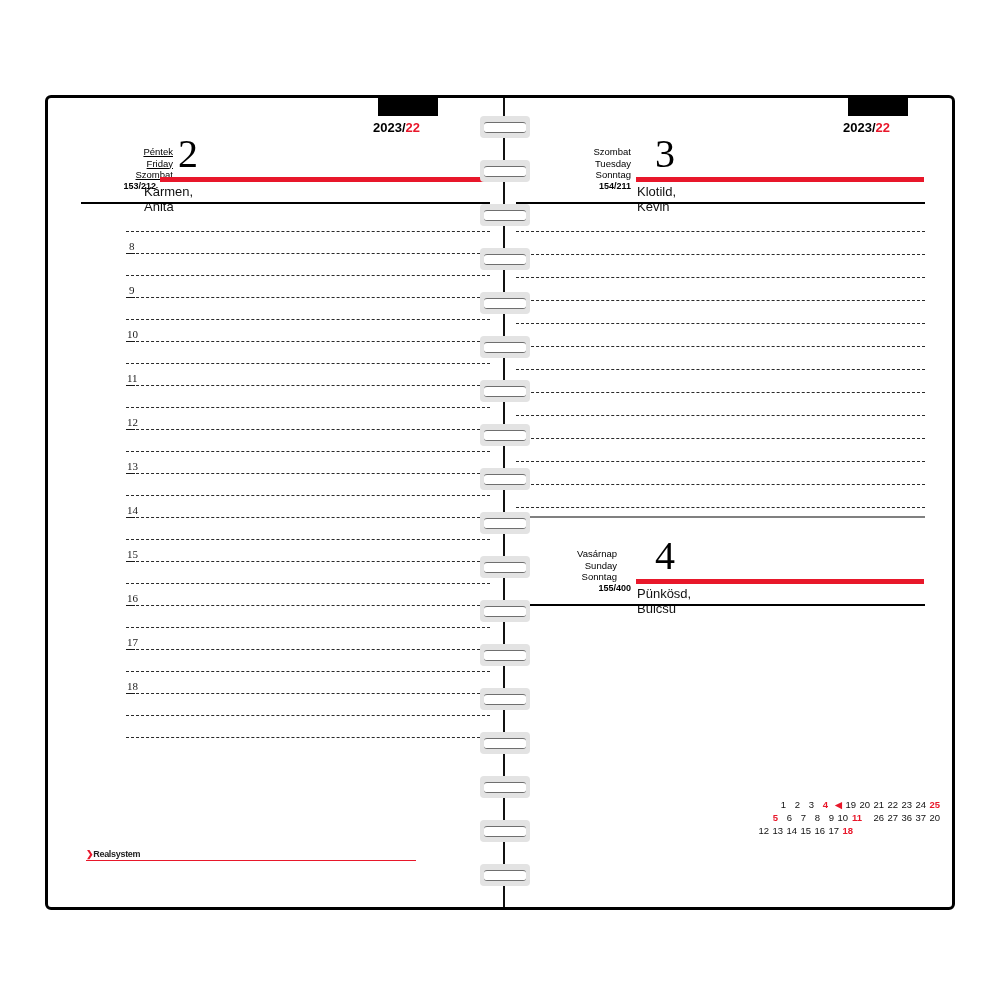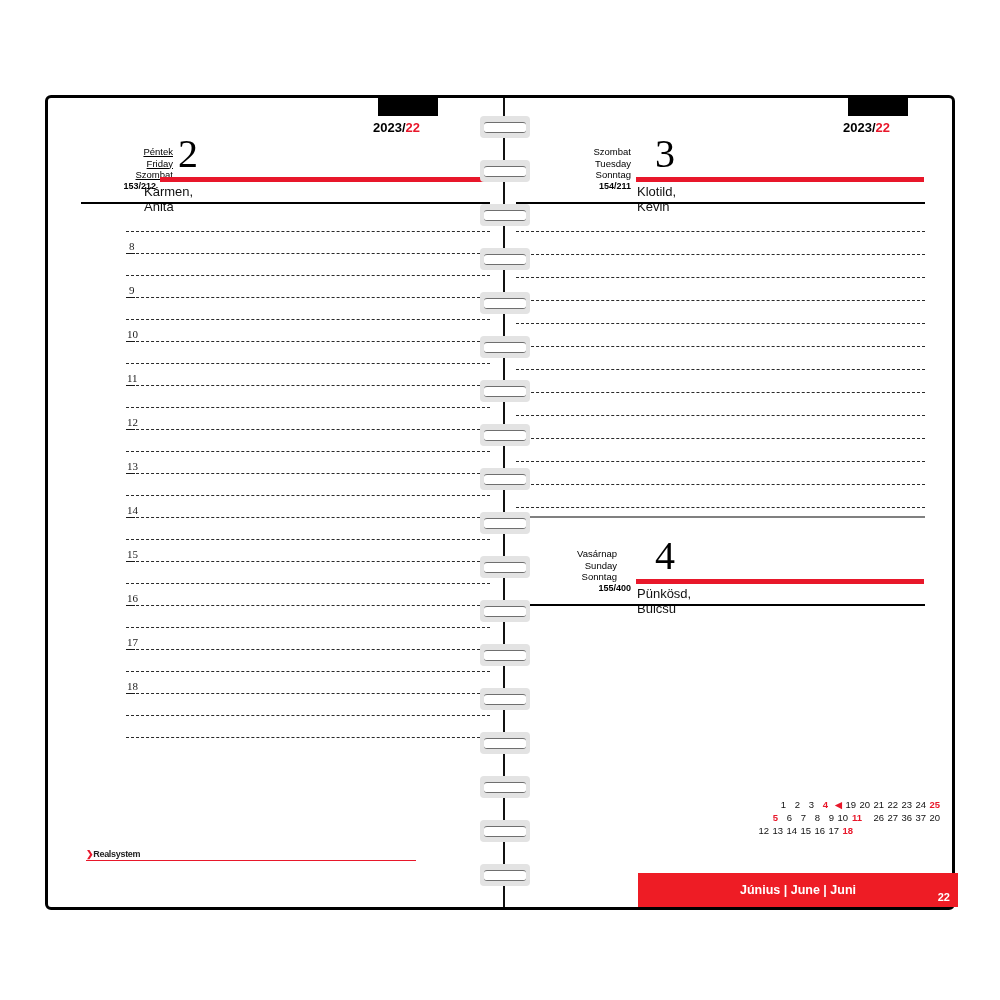--- a/index.html
+++ b/index.html
@@ -364,24 +364,20 @@
           <span class="num">1</span><span class="num">2</span><span class="num">3</span><span class="num red">4</span><span class="num arrow">◀</span><span class="num">19</span><span class="num">20</span><span class="num">21</span><span class="num">22</span><span class="num">23</span><span class="num">24</span><span class="num red">25</span>
         </div>
         <div class="row">
           <span class="num red">5</span><span class="num">6</span><span class="num">7</span><span class="num">8</span><span class="num">9</span><span class="num">10</span><span class="num red">11</span><span class="num" style="width:22px">26</span><span class="num">27</span><span class="num">36</span><span class="num">37</span><span class="num">20</span>
         </div>
         <div class="row" style="padding-right:87px;">
           <span class="num">12</span><span class="num">13</span><span class="num">14</span><span class="num">15</span><span class="num">16</span><span class="num">17</span><span class="num red">18</span>
         </div>
       </div>
 
-      <div class="month-banner">
-        <span>Június | June | Juni</span>
-        <span class="week-badge">22</span>
-      </div>
     </div>
 
     <div class="spiral">
       <div class="ring" style="top:18px;"></div>
       <div class="ring" style="top:62px;"></div>
       <div class="ring" style="top:106px;"></div>
       <div class="ring" style="top:150px;"></div>
       <div class="ring" style="top:194px;"></div>
       <div class="ring" style="top:238px;"></div>
       <div class="ring" style="top:282px;"></div>

